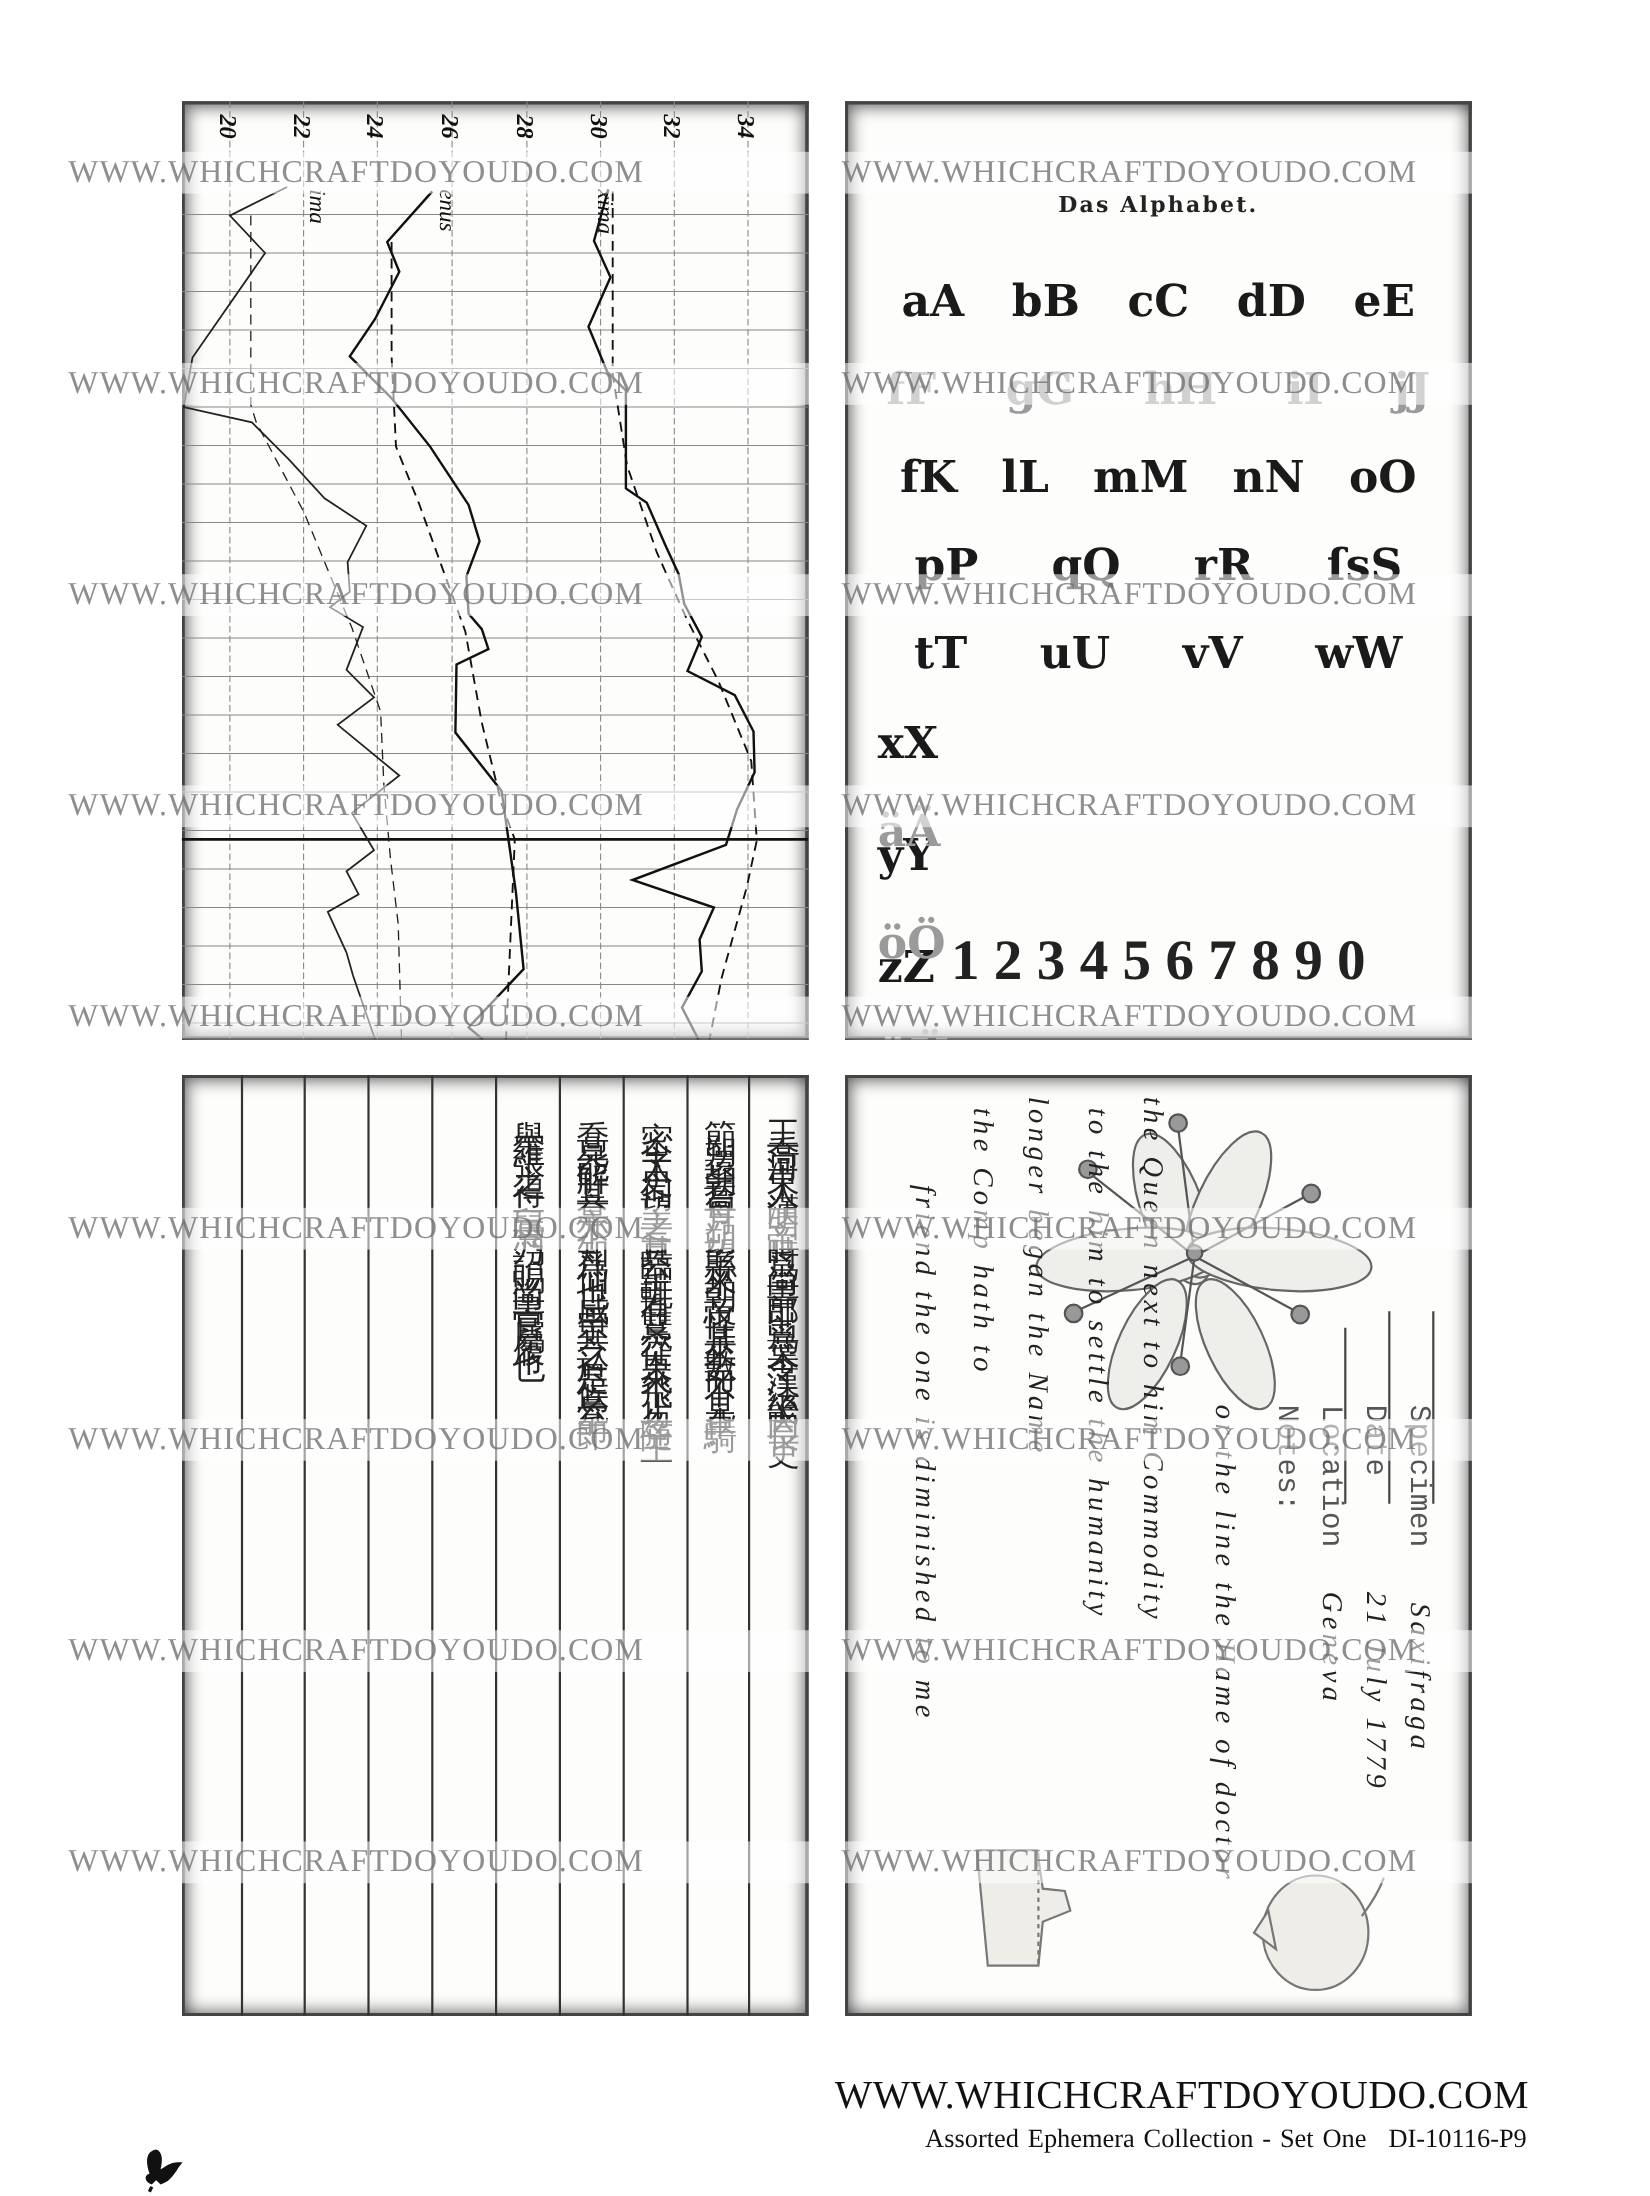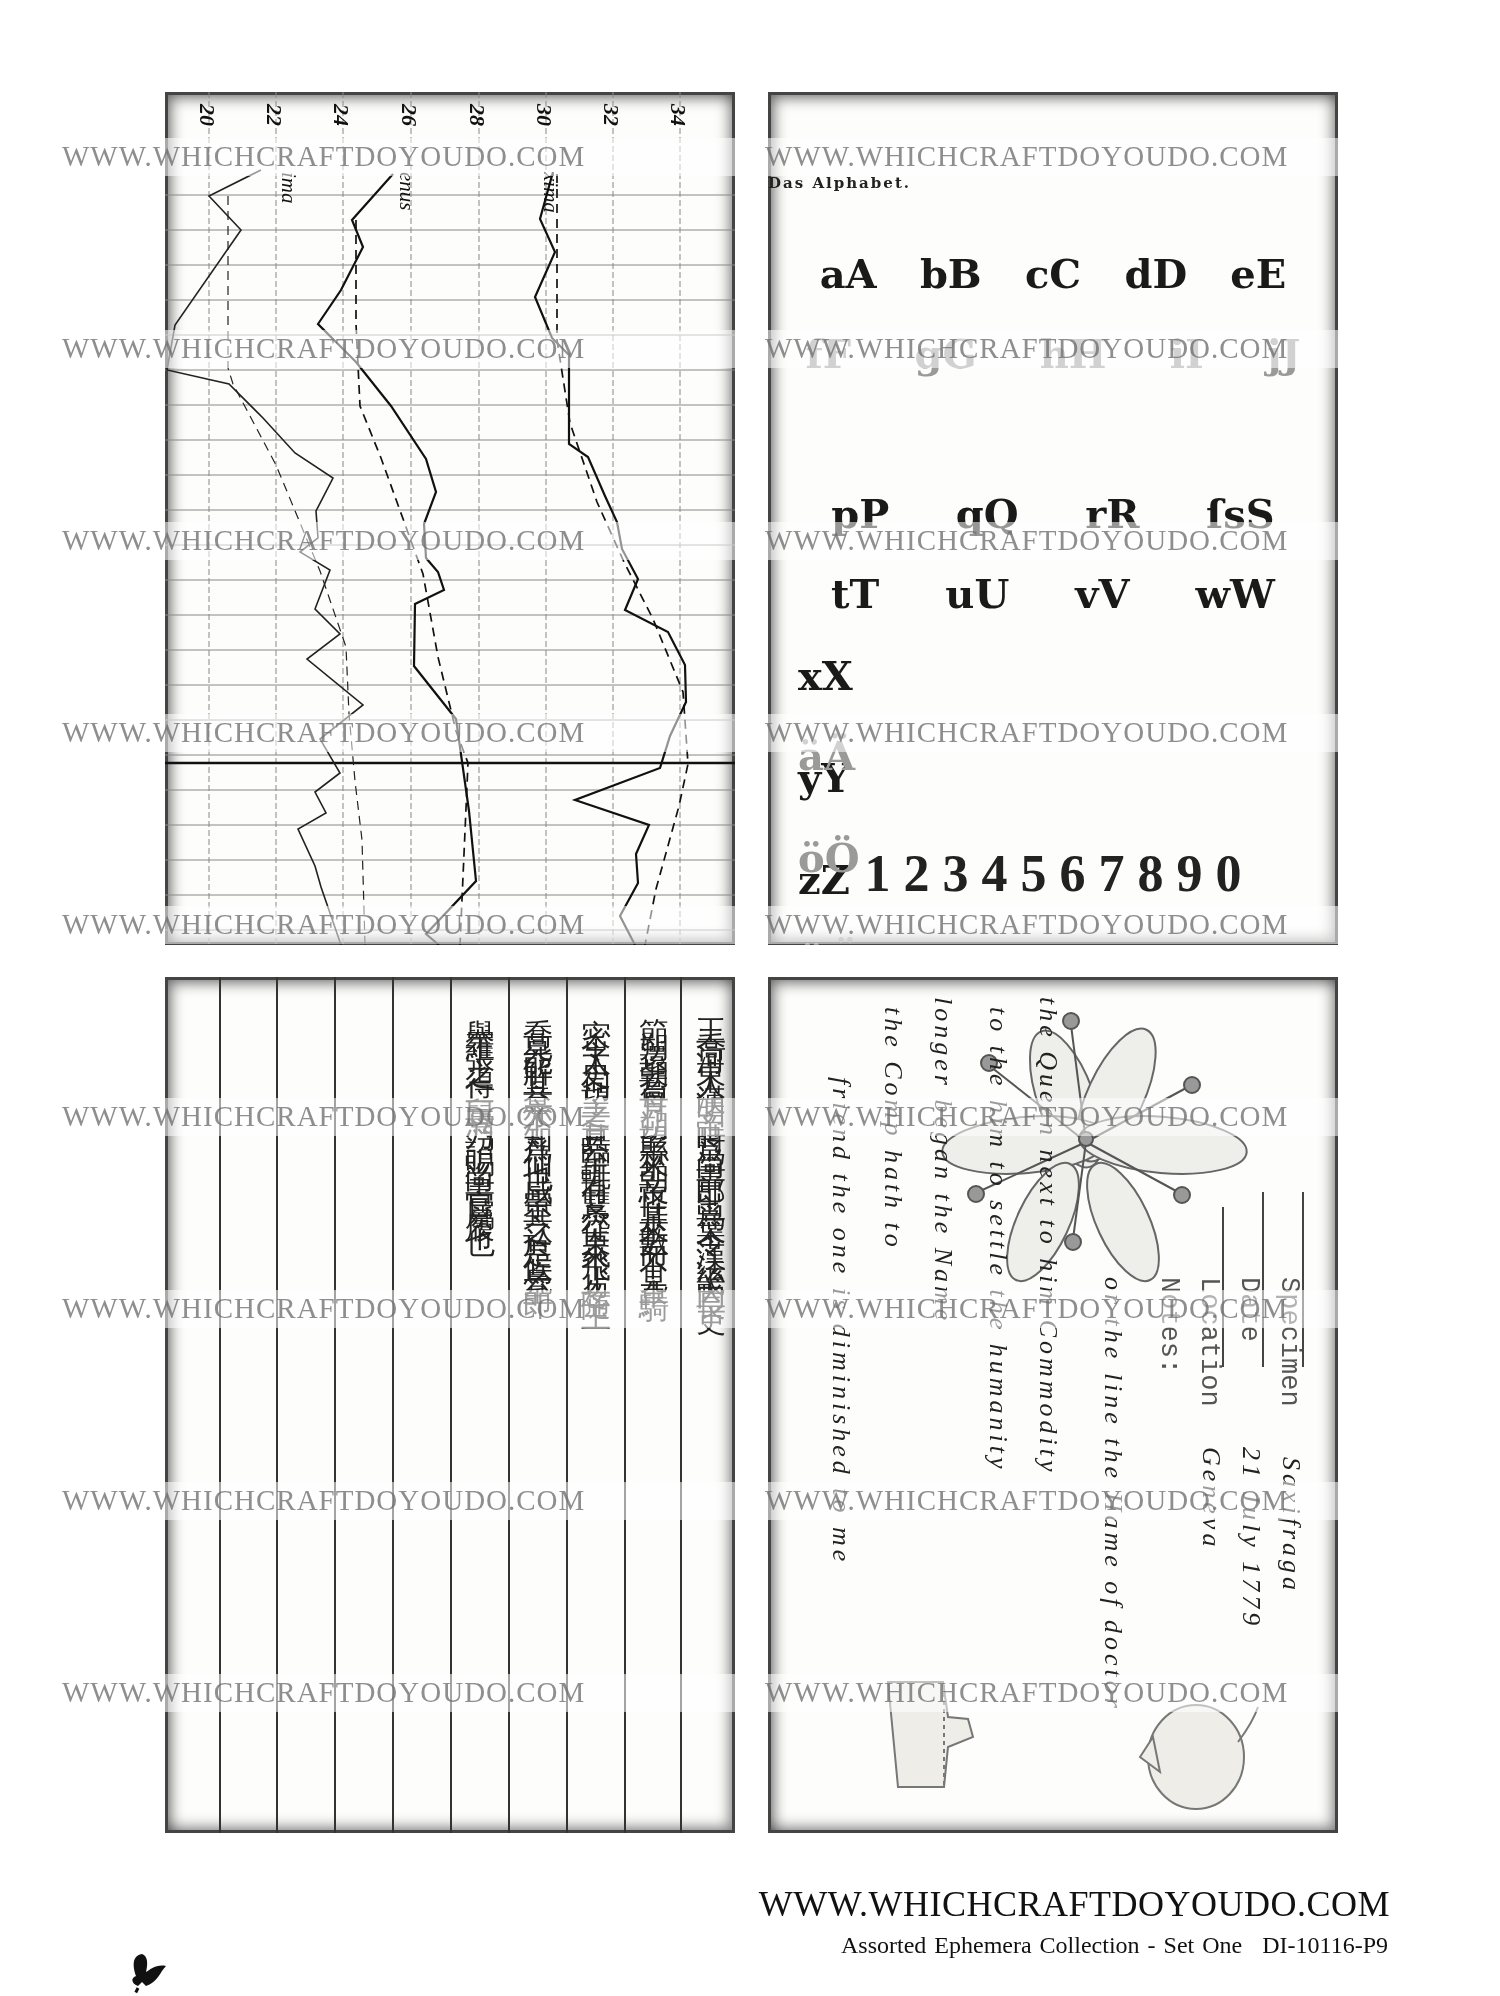--- a/index.html
+++ b/index.html
@@ -8,21 +8,21 @@
     box-shadow: inset 0 0 0 3px #444, inset 6px 6px 14px rgba(0,0,0,.55), inset -6px -6px 14px rgba(0,0,0,.45);}
   .panel svg{position:absolute;left:0;top:0;}
   #p-chart{left:165px;top:92px;width:570px;height:853px;}
   #p-alpha{left:768px;top:92px;width:570px;height:853px;}
   #p-chinese{left:165px;top:977px;width:570px;height:856px;}
   #p-specimen{left:768px;top:977px;width:570px;height:856px;}
 
   .tick{position:absolute;top:10px;font-family:"Liberation Serif",serif;font-style:italic;font-weight:bold;font-size:22px;color:#111;transform:rotate(90deg);transform-origin:center;}
   .series-label{position:absolute;font-family:"Liberation Serif",serif;font-style:italic;font-size:21px;color:#111;transform:rotate(90deg);transform-origin:left top;}
 
-  .alpha-title{position:absolute;top:82px;left:0;width:100%;text-align:left;font-family:"DejaVu Serif",serif;font-weight:bold;font-size:15px;letter-spacing:2px;color:#222;}
+  .alpha-title{position:absolute;top:82px;left:0;width:100%;text-align:center;font-family:"DejaVu Serif",serif;font-weight:bold;font-size:20px;letter-spacing:2px;color:#222;}
   .alpha-row{position:absolute;left:30px;right:30px;display:flex;justify-content:space-around;font-family:"DejaVu Serif",serif;font-weight:bold;font-size:40px;color:#1a1a1a;}
   .alpha-row.faded{color:#9a9a9a;gap:48px;}
   .alpha-row.center{justify-content:center;gap:55px;flex-direction:column;}
   .digits{position:absolute;top:752px;left:0;width:100%;display:flex;justify-content:center;gap:14px;font-family:"Liberation Serif",serif;font-weight:bold;font-size:52px;color:#222;text-align:center;}
 
   .cjk-col{position:absolute;top:18px;width:56px;writing-mode:vertical-rl;font-family:"DejaVu Sans",sans-serif;font-size:30px;line-height:56px;letter-spacing:13px;color:#222;text-align:left;}
 
   .spec-label{position:absolute;writing-mode:vertical-rl;font-family:"Liberation Mono",monospace;font-size:27px;color:#555;}
   .script-line{position:absolute;writing-mode:vertical-rl;font-family:"Liberation Serif",serif;font-style:italic;font-size:26px;color:#222;letter-spacing:4px;}
 
@@ -107,20 +107,27 @@
     <span>dD</span>
     <span>eE</span>
   </div>
   <div class="alpha-row faded" style="top:238px;">
     <span>fF</span>
     <span>gG</span>
     <span>hH</span>
     <span>iI</span>
     <span>jJ</span>
   </div>
+  <div class="alpha-row" style="top:318px;">
+    <span>fK</span>
+    <span>lL</span>
+    <span>mM</span>
+    <span>nN</span>
+    <span>oO</span>
+  </div>
   <div class="alpha-row" style="top:478px;">
     <span>tT</span>
     <span>uU</span>
     <span>vV</span>
     <span>wW</span>
   </div>
   <div class="alpha-row" style="top:398px;">
     <span>pP</span>
     <span>qQ</span>
     <span>rR</span>

